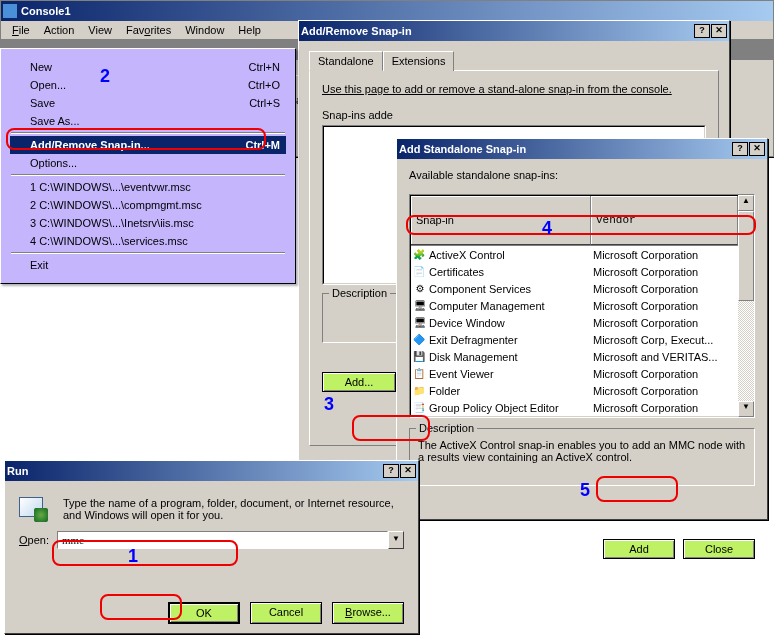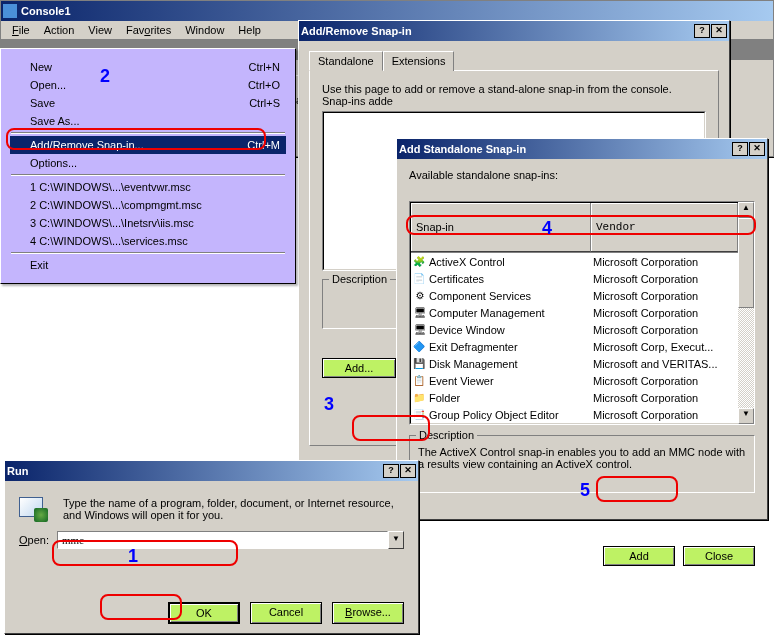--- a/index.html
+++ b/index.html
@@ -16,21 +16,21 @@
 
 .win { position: absolute; background: #d4d0c8; border: 1px solid #404040; border-top-color: #fff; border-left-color: #fff; box-shadow: 1px 1px 0 #000; }
 
 
 #console { left: 0; top: 0; width: 774px; height: 157px; border: 1px solid #808080; }
 #console .menubar { border-bottom: 1px solid #808080; }
 
 
 #file-menu { position: absolute; left: 8; top: 48px; width: 296px; background: #c4b5fd; border: 1px solid #000; border-top-color:#fff; border-left-color:#fff; box-shadow: 2px 2px 2px rgba(0,0,0,0.3); z-index: 5; padding: 9px; }
 .menu-item { display: flex; padding: 3px 6px 3px 20px; cursor: pointer; }
-.menu-item.sel { background: #0a246a; color: #fff; }
+.menu-item.sel { background: #0a246a; color: #fff; font-weight: bold; }
 .menu-item .sc { margin-left: auto; }
 .menu-sep { height: 1px; border-top: 1px solid #808080; border-bottom: 1px solid #fff; margin: 2px 1px; }
 .annot-red { border: 2px solid #e00; border-radius: 8px; position: absolute; pointer-events: none; }
 .annot-num { position: absolute; font: bold 18px Arial; color: #00f; pointer-events: none; }
 
 
 #addremove { left: 298px; top: 20px; width: 432px; height: 442px; z-index: 2; }
 .tabrow { display: flex; margin: 9px 0 0 10px; }
 .tab { background: #d4d0c8; border: 1px solid #fff; border-right-color:#808080; border-bottom: none; padding: 3px 8px; position: relative; top: 1px; cursor: pointer; }
 .tab.active { z-index: 2; border-bottom: 1px solid #d4d0c8; }
@@ -137,21 +137,21 @@
     <div class="titlebar-buttons">
       <div class="tb-btn">?</div>
       <div class="tb-btn">✕</div>
     </div>
   </div>
   <div class="tabrow">
     <div class="tab active">Standalone</div>
     <div class="tab">Extensions</div>
   </div>
   <div class="tabpanel">
-    <div style="margin-bottom:0;">Use this page to add or remove a stand-alone snap-in from the console.</div>
+    <div style="margin-bottom:14px;text-decoration:underline;">Use this page to add or remove a stand-alone snap-in from the console.</div>
     <div style="margin-bottom:4px;">Snap-ins adde</div>
     <div class="sunken-box" style="height:160px;">
       <div class="sunken-box-inner" style="height:100%;"></div>
     </div>
     <div class="fieldset" style="height:50px;">
       <div class="fieldset-label">Description</div>
     </div>
     <div style="margin-top:12px;">
       <div class="btn" style="width:74px;">Add...</div>
     </div>
@@ -162,21 +162,21 @@
 
 <div id="standalone" class="win">
   <div class="titlebar">
     <span>Add Standalone Snap-in</span>
     <div class="titlebar-buttons">
       <div class="tb-btn">?</div>
       <div class="tb-btn">✕</div>
     </div>
   </div>
   <div style="padding:10px 12px;">
-    <div style="margin-bottom:20px;">Available standalone snap-ins:</div>
+    <div style="margin-bottom:13px;">Available standalone snap-ins:</div>
     <div style="display:flex; border:1px solid #808080; border-right-color:#fff; border-bottom-color:#fff;">
       <div style="flex:1; background:#fff; border:1px solid #000; border-right:none; border-bottom-color:#d4d0c8;">
         <div class="list-header">
           <div class="col" style="width:180px;">Snap-in</div>
           <div class="col" style="flex:1;font-family:Liberation Mono, monospace;">Vendor</div>
         </div>
         <div class="list-body" id="snapin-list">
             <div class="list-row">
               <div style="width:180px;display:flex;align-items:center;">
                 <span class="row-icon">🧩</span>

